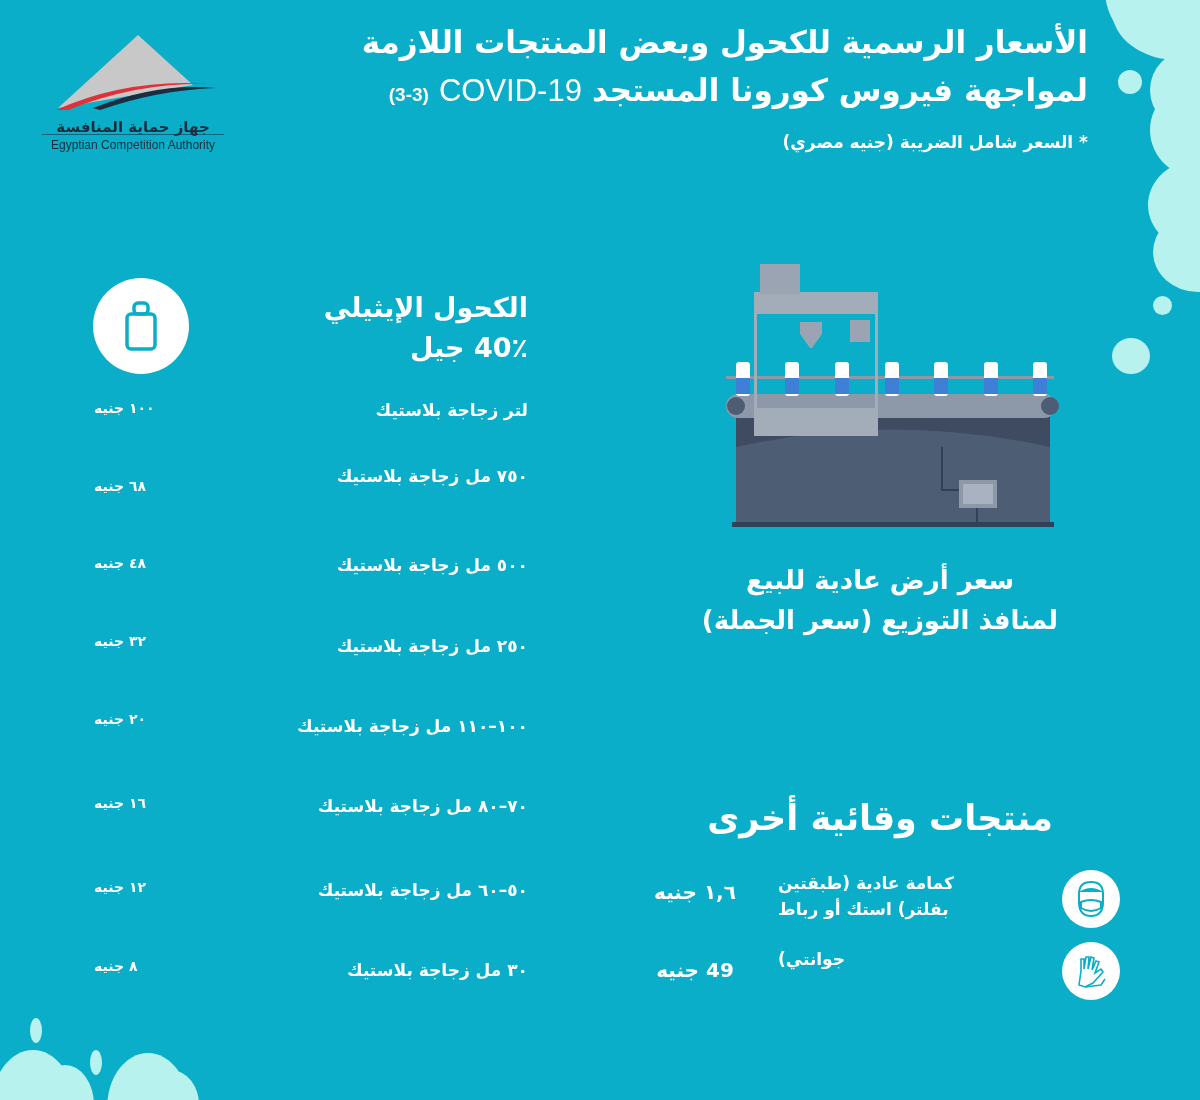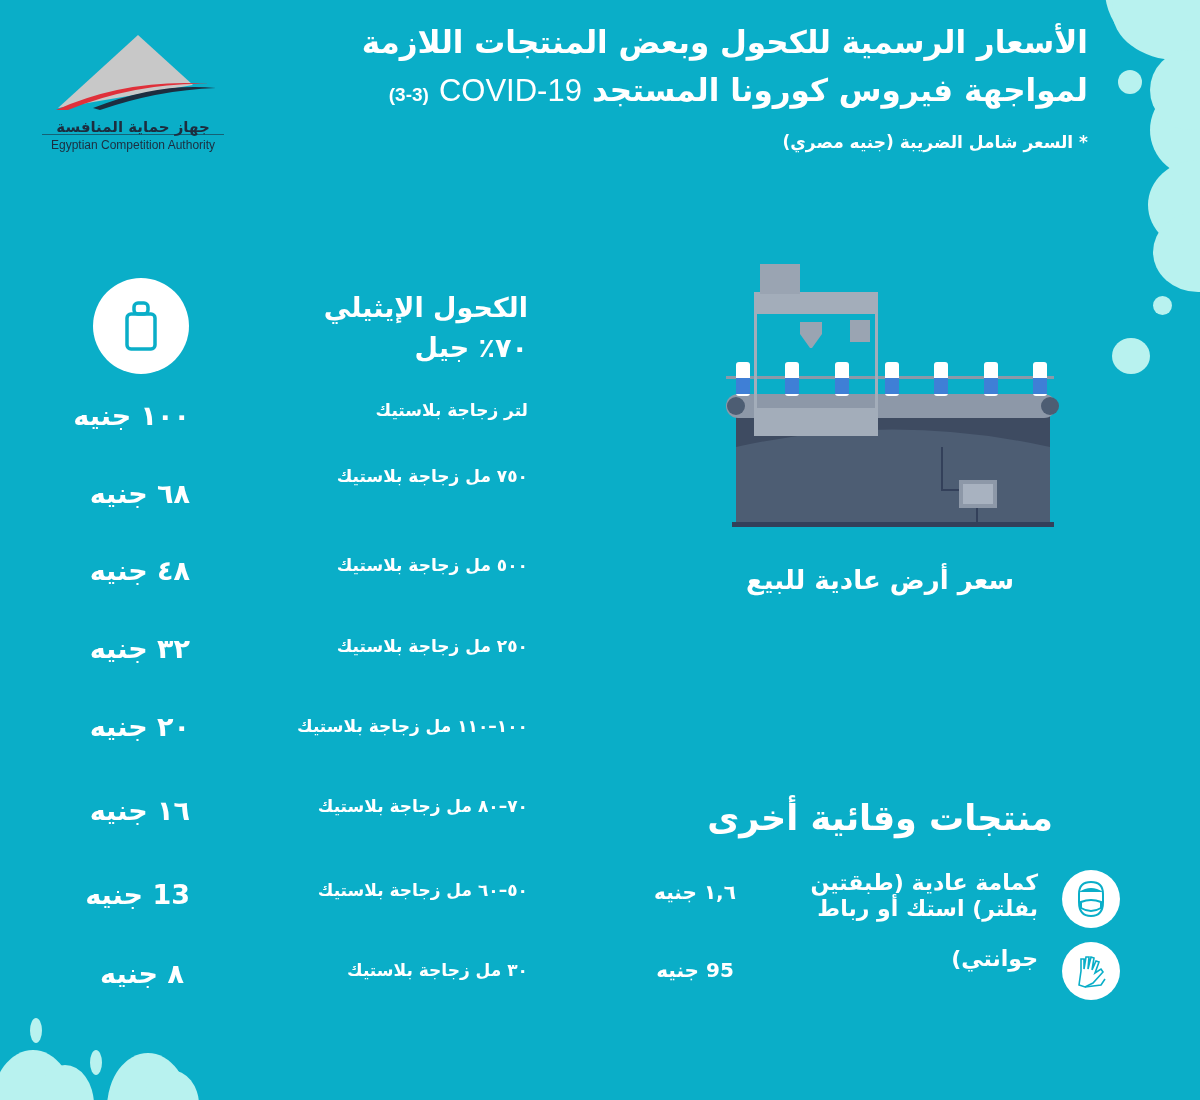--- a/index.html
+++ b/index.html
@@ -26,29 +26,29 @@
     #title1 { right: 112px; top: 24px; font-size: 31px; font-weight: bold; white-space: nowrap; }
     #title2 { right: 112px; top: 72px; font-size: 31px; font-weight: bold; white-space: nowrap; display: flex; align-items: baseline; gap: 10px; flex-direction: row-reverse; }
     #title2 .latin { font-family: "Liberation Sans", sans-serif; font-weight: normal; font-size: 31px; direction: ltr; }
     #title2 .part { font-family: "Liberation Sans", sans-serif; font-weight: bold; font-size: 19px; direction: ltr; }
     #note { right: 112px; top: 132px; font-size: 17px; font-weight: bold; white-space: nowrap; }
 
     
     .icon-circle { position: absolute; width: 96px; height: 96px; background: #fff; border-radius: 50%; display: flex; align-items: center; justify-content: center; }
     #alc-title { right: 672px; top: 288px; font-size: 27px; font-weight: bold; text-align: right; line-height: 40px; white-space: nowrap; }
     .row-label { position: absolute; right: 672px; font-size: 17px; font-weight: bold; white-space: nowrap; }
-    .row-price { position: absolute; left: 94px; width: 96px; text-align: center; font-size: 27px; font-weight: bold; white-space: nowrap; }
+    .row-price { position: absolute; left: 94px; width: 96px; text-align: left; font-size: 14px; font-weight: bold; white-space: nowrap; }
 
     
     #factory { left: 722px; top: 262px; width: 340px; height: 270px; }
     #factory-caption { left: 640px; top: 560px; width: 480px; text-align: center; font-size: 26px; font-weight: bold; line-height: 40px; }
 
     
     #other-title { left: 700px; top: 798px; width: 360px; text-align: center; font-size: 35px; font-weight: bold; }
-    .prod-label { position: absolute; right: 162px; font-size: 22px; font-weight: bold; line-height: 26px; text-align: right; width: 260px; }
+    .prod-label { position: absolute; right: 162px; font-size: 17px; font-weight: bold; line-height: 26px; text-align: left; width: 260px; }
     .prod-price { position: absolute; left: 640px; width: 110px; text-align: center; font-size: 20px; font-weight: bold; }
     .small-circle { position: absolute; width: 58px; height: 58px; background: #fff; border-radius: 50%; display: flex; align-items: center; justify-content: center; }
   </style>
 </head>
 <body>
 
 <div class="cloud" style="left:1105px; top:-80px; width:160px; height:140px;"></div>
 <div class="cloud" style="left:1112px; top:-40px; width:130px; height:100px;"></div>
 <div class="cloud" style="left:1150px; top:80px; width:110px; height:100px;"></div>
 <div class="cloud" style="left:1150px; top:50px; width:80px; height:80px;"></div>
@@ -85,21 +85,21 @@
 <div id="note" class="abs rtl">* السعر شامل الضريبة (جنيه مصري)</div>
 
 <div class="icon-circle" style="left:93px; top:278px;">
   <svg width="40" height="52" viewBox="0 0 40 52">
     <rect x="13" y="3" width="14" height="11" rx="4" fill="none" stroke="#0aaec8" stroke-width="3.5"></rect>
     <rect x="6" y="14" width="28" height="35" rx="4" fill="none" stroke="#0aaec8" stroke-width="3.5"></rect>
   </svg>
 </div>
 <div id="alc-title" class="abs rtl">
   <div>الكحول الإيثيلي</div>
-  <div>٧٠٪ جيل</div>
+  <div>40٪ جيل</div>
 </div>
 
 <div class="row-label rtl" style="top:400px;">لتر زجاجة بلاستيك</div>
 <div class="row-price rtl" style="top:400px;">١٠٠ جنيه</div>
 
 <div class="row-label rtl" style="top:466px;">٧٥٠ مل زجاجة بلاستيك</div>
 <div class="row-price rtl" style="top:478px;">٦٨ جنيه</div>
 
 <div class="row-label rtl" style="top:555px;">٥٠٠ مل زجاجة بلاستيك</div>
 <div class="row-price rtl" style="top:555px;">٤٨ جنيه</div>
@@ -107,21 +107,21 @@
 <div class="row-label rtl" style="top:636px;">٢٥٠ مل زجاجة بلاستيك</div>
 <div class="row-price rtl" style="top:633px;">٣٢ جنيه</div>
 
 <div class="row-label rtl" style="top:716px;">١٠٠–١١٠ مل زجاجة بلاستيك</div>
 <div class="row-price rtl" style="top:711px;">٢٠ جنيه</div>
 
 <div class="row-label rtl" style="top:796px;">٧٠–٨٠ مل زجاجة بلاستيك</div>
 <div class="row-price rtl" style="top:795px;">١٦ جنيه</div>
 
 <div class="row-label rtl" style="top:880px;">٥٠–٦٠ مل زجاجة بلاستيك</div>
-<div class="row-price rtl" style="top:879px;">13 جنيه</div>
+<div class="row-price rtl" style="top:879px;">١٢ جنيه</div>
 
 <div class="row-label rtl" style="top:960px;">٣٠ مل زجاجة بلاستيك</div>
 <div class="row-price rtl" style="top:958px;">٨ جنيه</div>
 
 <div id="factory" class="abs">
   <svg width="340" height="270" viewBox="0 0 340 270">
 
     <rect x="14" y="150" width="314" height="112" fill="#3e4b61"></rect>
     <path d="M14,185 Q170,150 328,185 L328,262 L14,262 Z" fill="#4d5d73"></path>
     <rect x="10" y="260" width="322" height="5" fill="#33405a"></rect>
@@ -159,20 +159,21 @@
       <rect x="113" y="116" width="14" height="16"></rect>
         <rect x="163" y="116" width="14" height="16"></rect>
       <rect x="212" y="116" width="14" height="16"></rect>
         <rect x="262" y="116" width="14" height="16"></rect>
       <rect x="311" y="116" width="14" height="16"></rect>
     </g>
   </svg>
 </div>
 <div id="factory-caption" class="abs rtl">
   <div>سعر أرض عادية للبيع</div>
+  <div>لمنافذ التوزيع (سعر الجملة)</div>
 </div>
 
 <div id="other-title" class="abs rtl">منتجات وقائية أخرى</div>
 
 <div class="small-circle" style="left:1062px; top:870px;">
   <svg width="40" height="42" viewBox="0 0 40 42">
     <path d="M8,16 Q8,4 20,4 Q32,4 32,16 L32,24 Q32,38 20,38 Q8,38 8,24 Z" fill="none" stroke="#0aaec8" stroke-width="2"></path>
     <path d="M8,14 Q20,6 32,14" fill="#0aaec8"></path>
     <path d="M10,24 Q20,20 30,24 L30,30 Q20,36 10,30 Z" fill="none" stroke="#0aaec8" stroke-width="2"></path>
   </svg>
@@ -185,13 +186,13 @@
 
 <div class="small-circle" style="left:1062px; top:942px;">
   <svg width="40" height="40" viewBox="0 0 40 40">
     <path d="M8,34 L10,20 L10,8 L13,8 L13,18 L15,6 L18,6 L17,18 L20,6 L23,7 L21,19 L25,10 L28,11 L24,22 L30,18 L32,21 L22,32 L14,36 Z" fill="none" stroke="#0aaec8" stroke-width="1.6"></path>
     <path d="M14,36 L30,34 L34,28" fill="none" stroke="#0aaec8" stroke-width="1.6"></path>
   </svg>
 </div>
 <div class="prod-label rtl" style="top:946px;">
   <div>جوانتي)</div>
 </div>
-<div class="prod-price rtl" style="top:958px;">95 جنيه</div>
+<div class="prod-price rtl" style="top:958px;">49 جنيه</div>
 
 </body></html>

